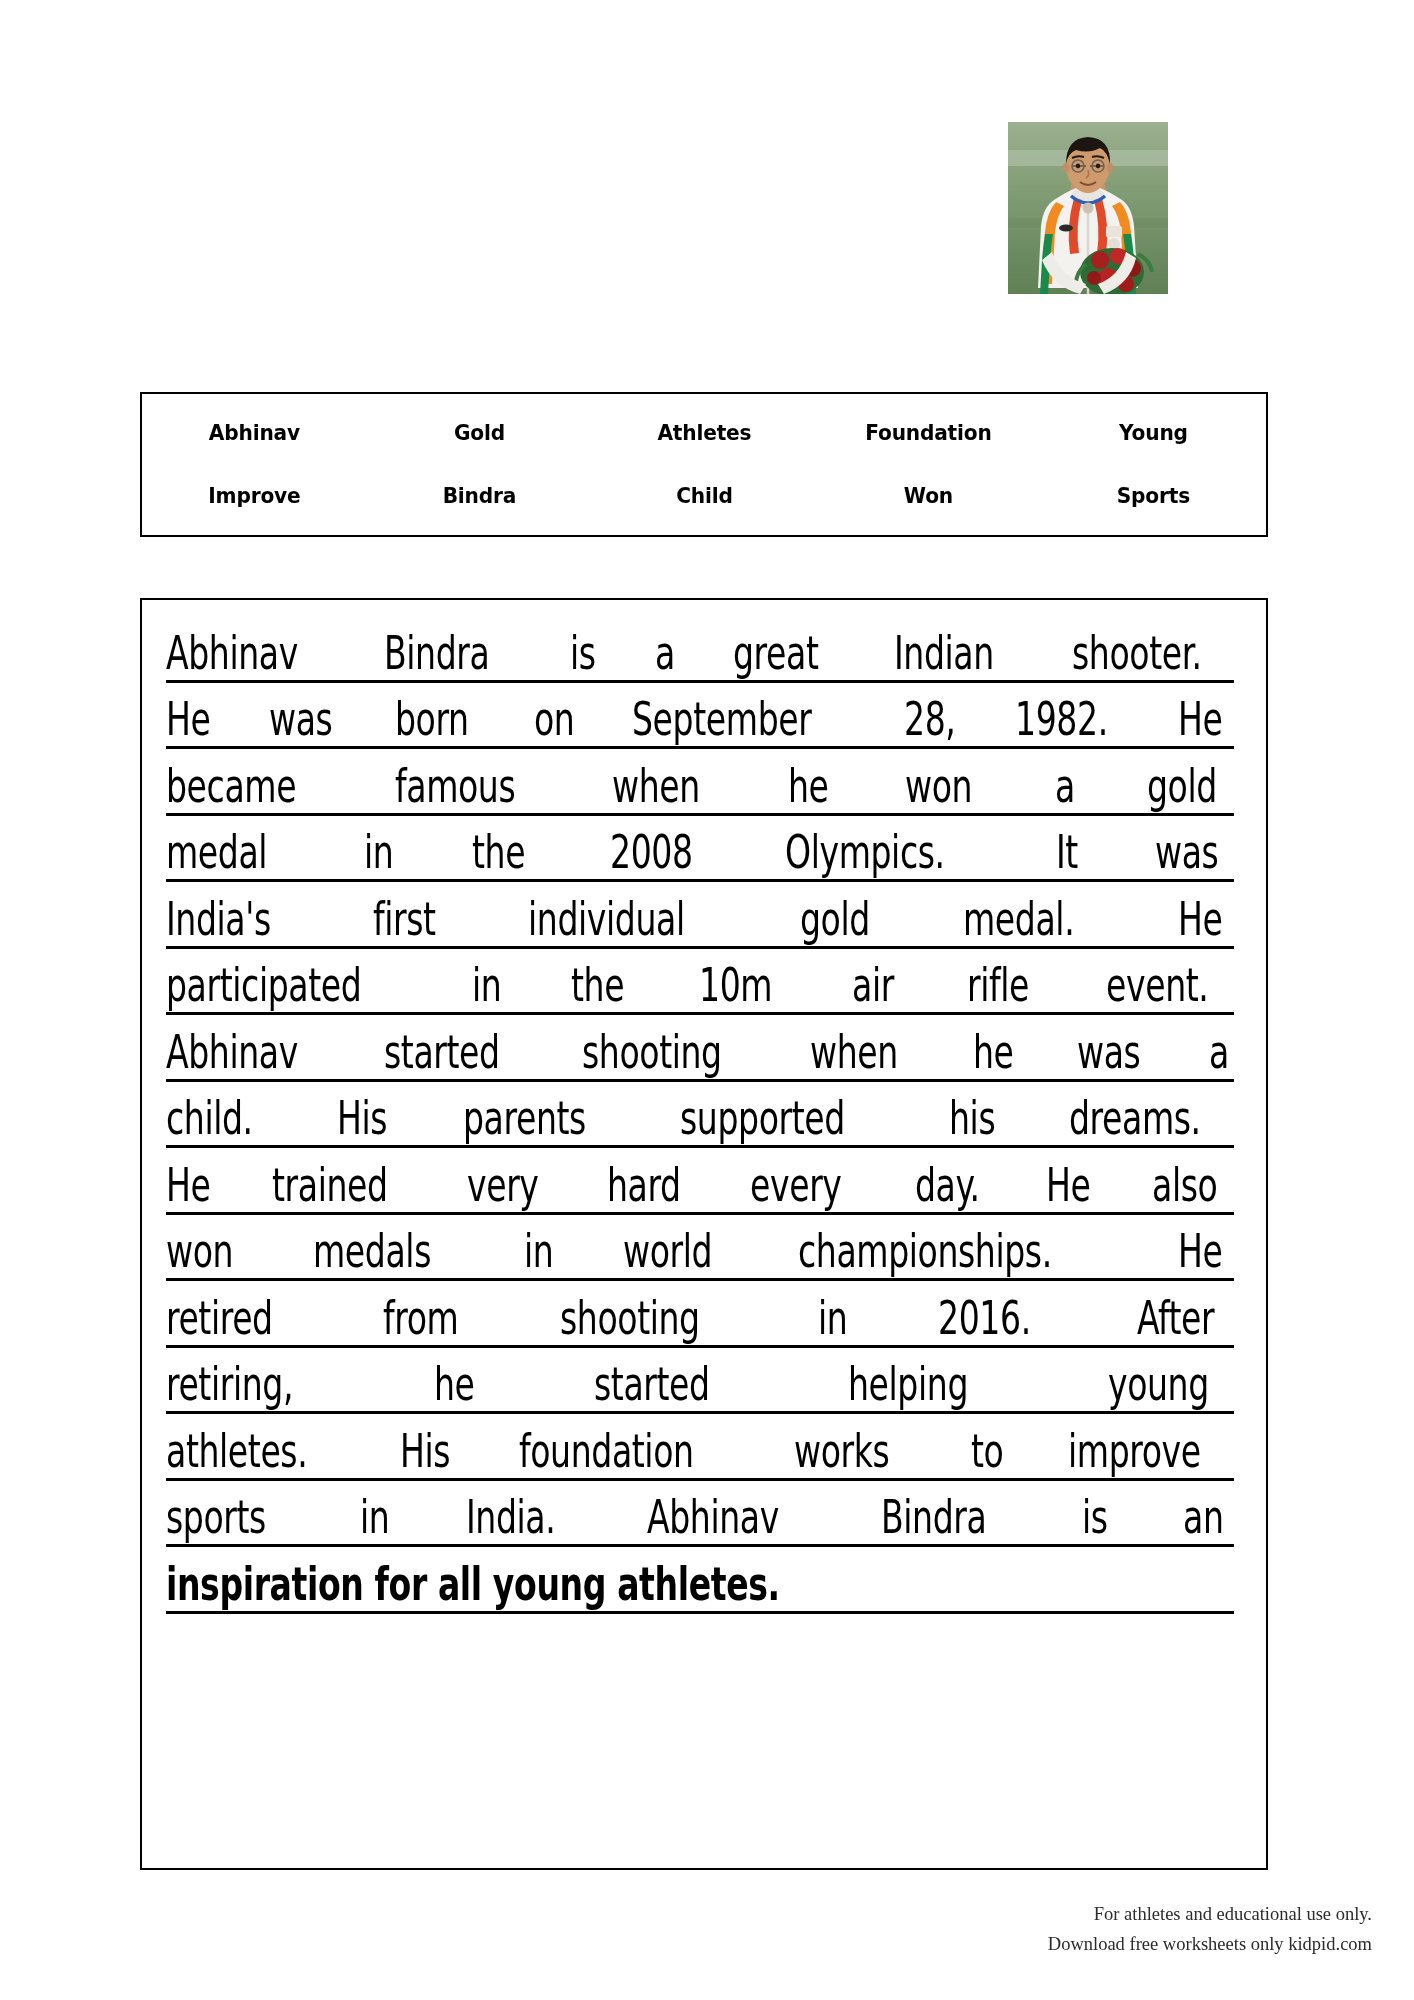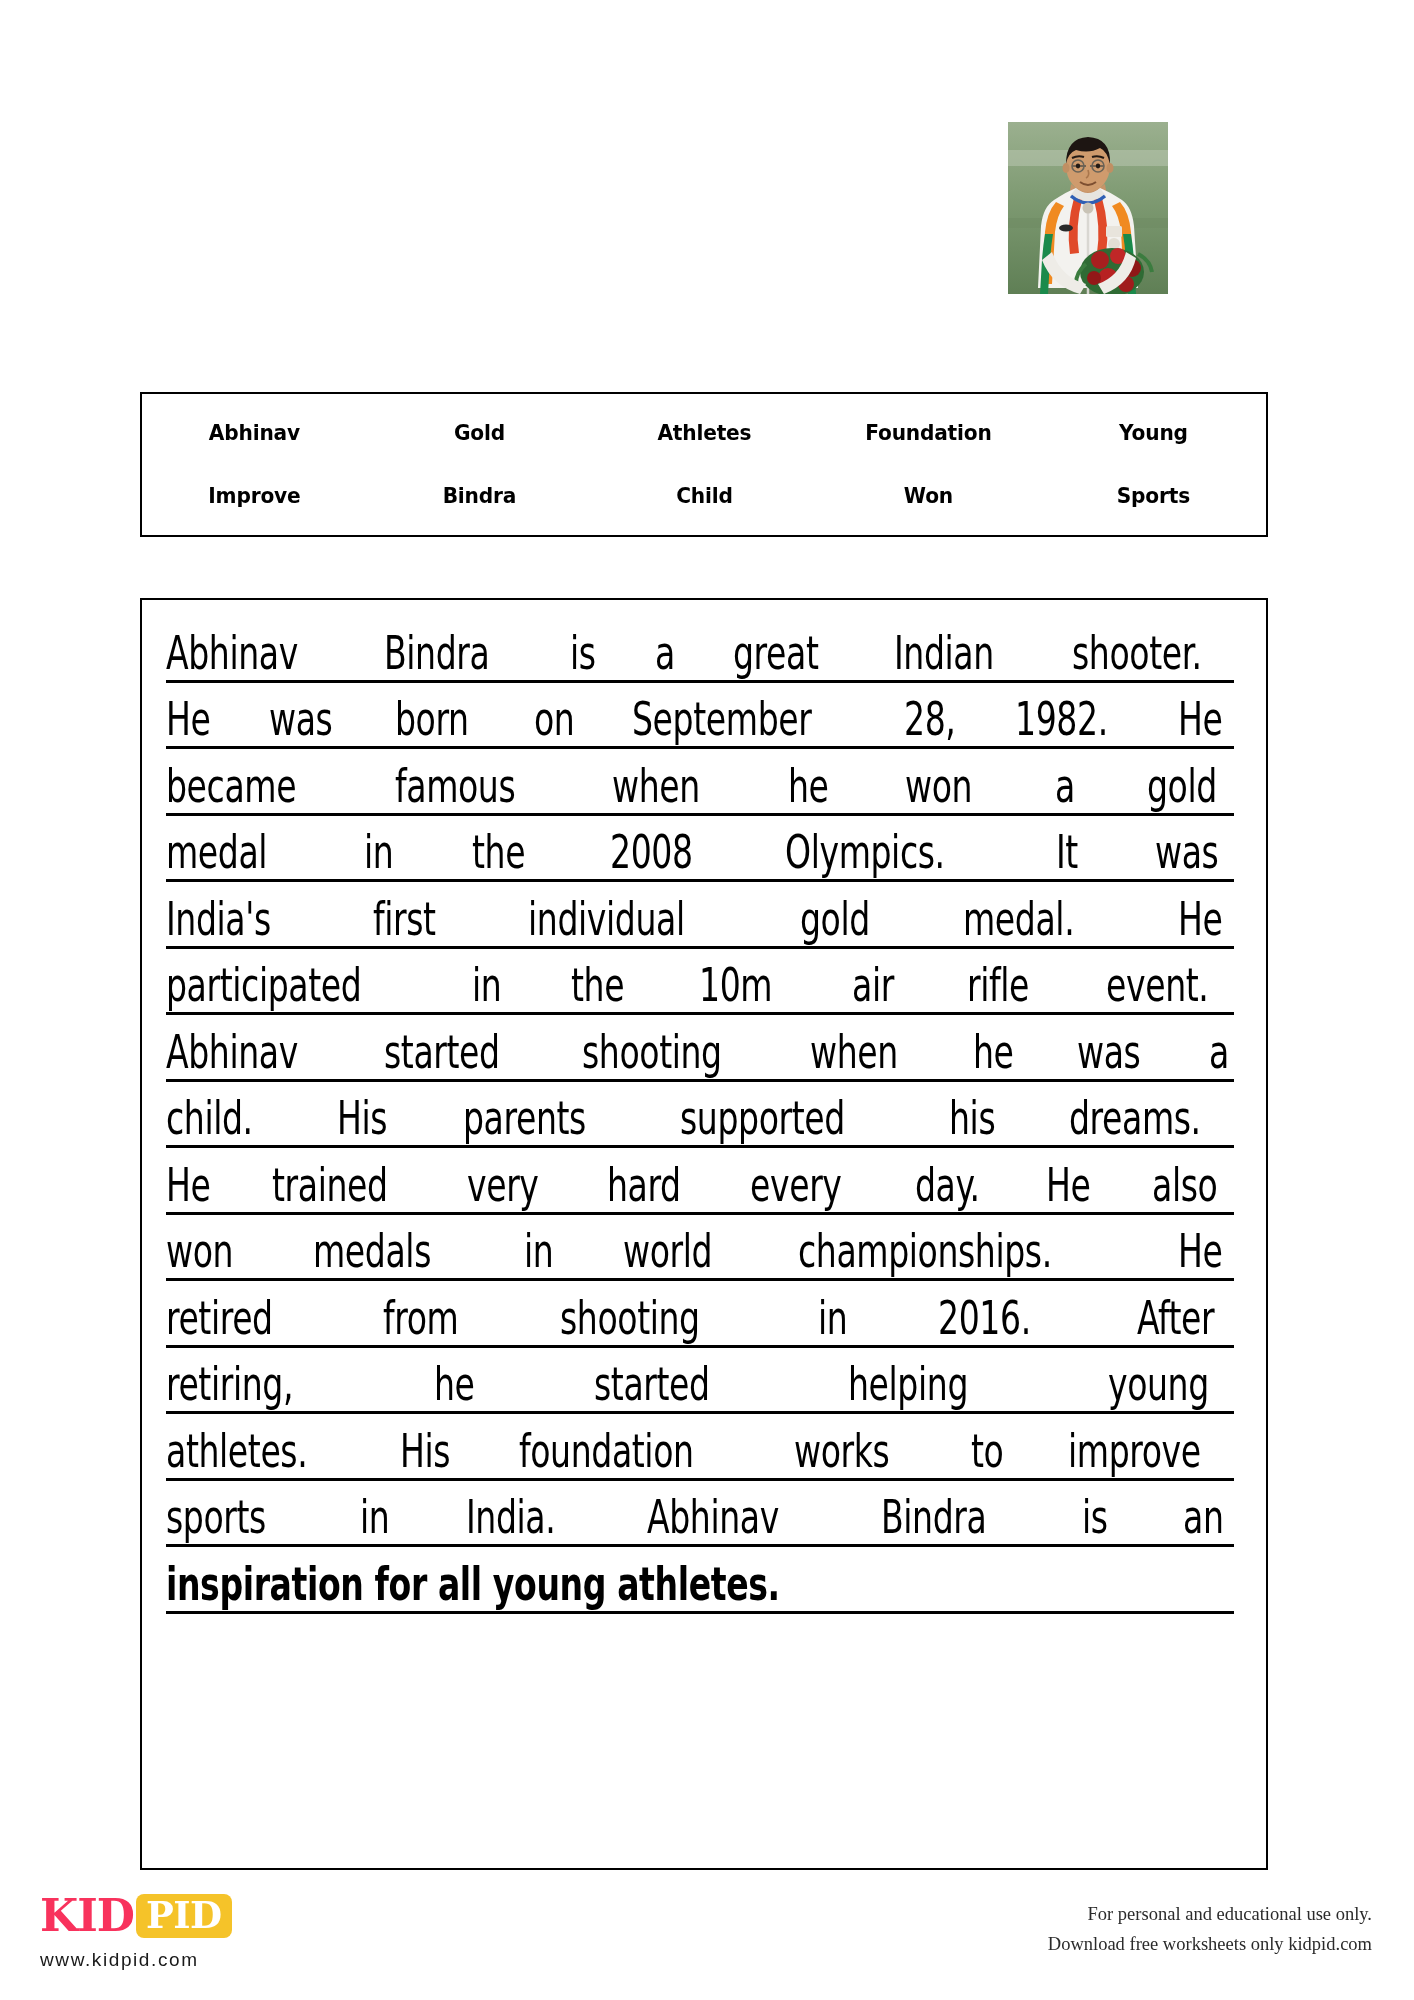--- a/index.html
+++ b/index.html
@@ -418,28 +418,19 @@
           <span class="w">Bindra</span>
           <span class="w">is</span>
           <span class="w">an</span>
         </div>
         <div class="para-line flush">
           <span class="inner">inspiration for all young athletes.</span>
         </div>
       </div>
   </div>
 
-  <div class="footer-logo">
-    <div class="logo-wrap">
-      <span class="logo-kid">KID</span>
-      <span class="logo-pid-box">
-        <span class="logo-pid">PID</span>
-      </span>
-    </div>
-    <div class="logo-url">www.kidpid.com</div>
-  </div>
 
   <div class="footer-note">
-    <div>For personal and educational use only.</div>
+    <div>For athletes and educational use only.</div>
     <div><span>Download free worksheets only </span><span class="link">kidpid.com</span></div>
   </div>
 
 </div>
 
 </body></html>

